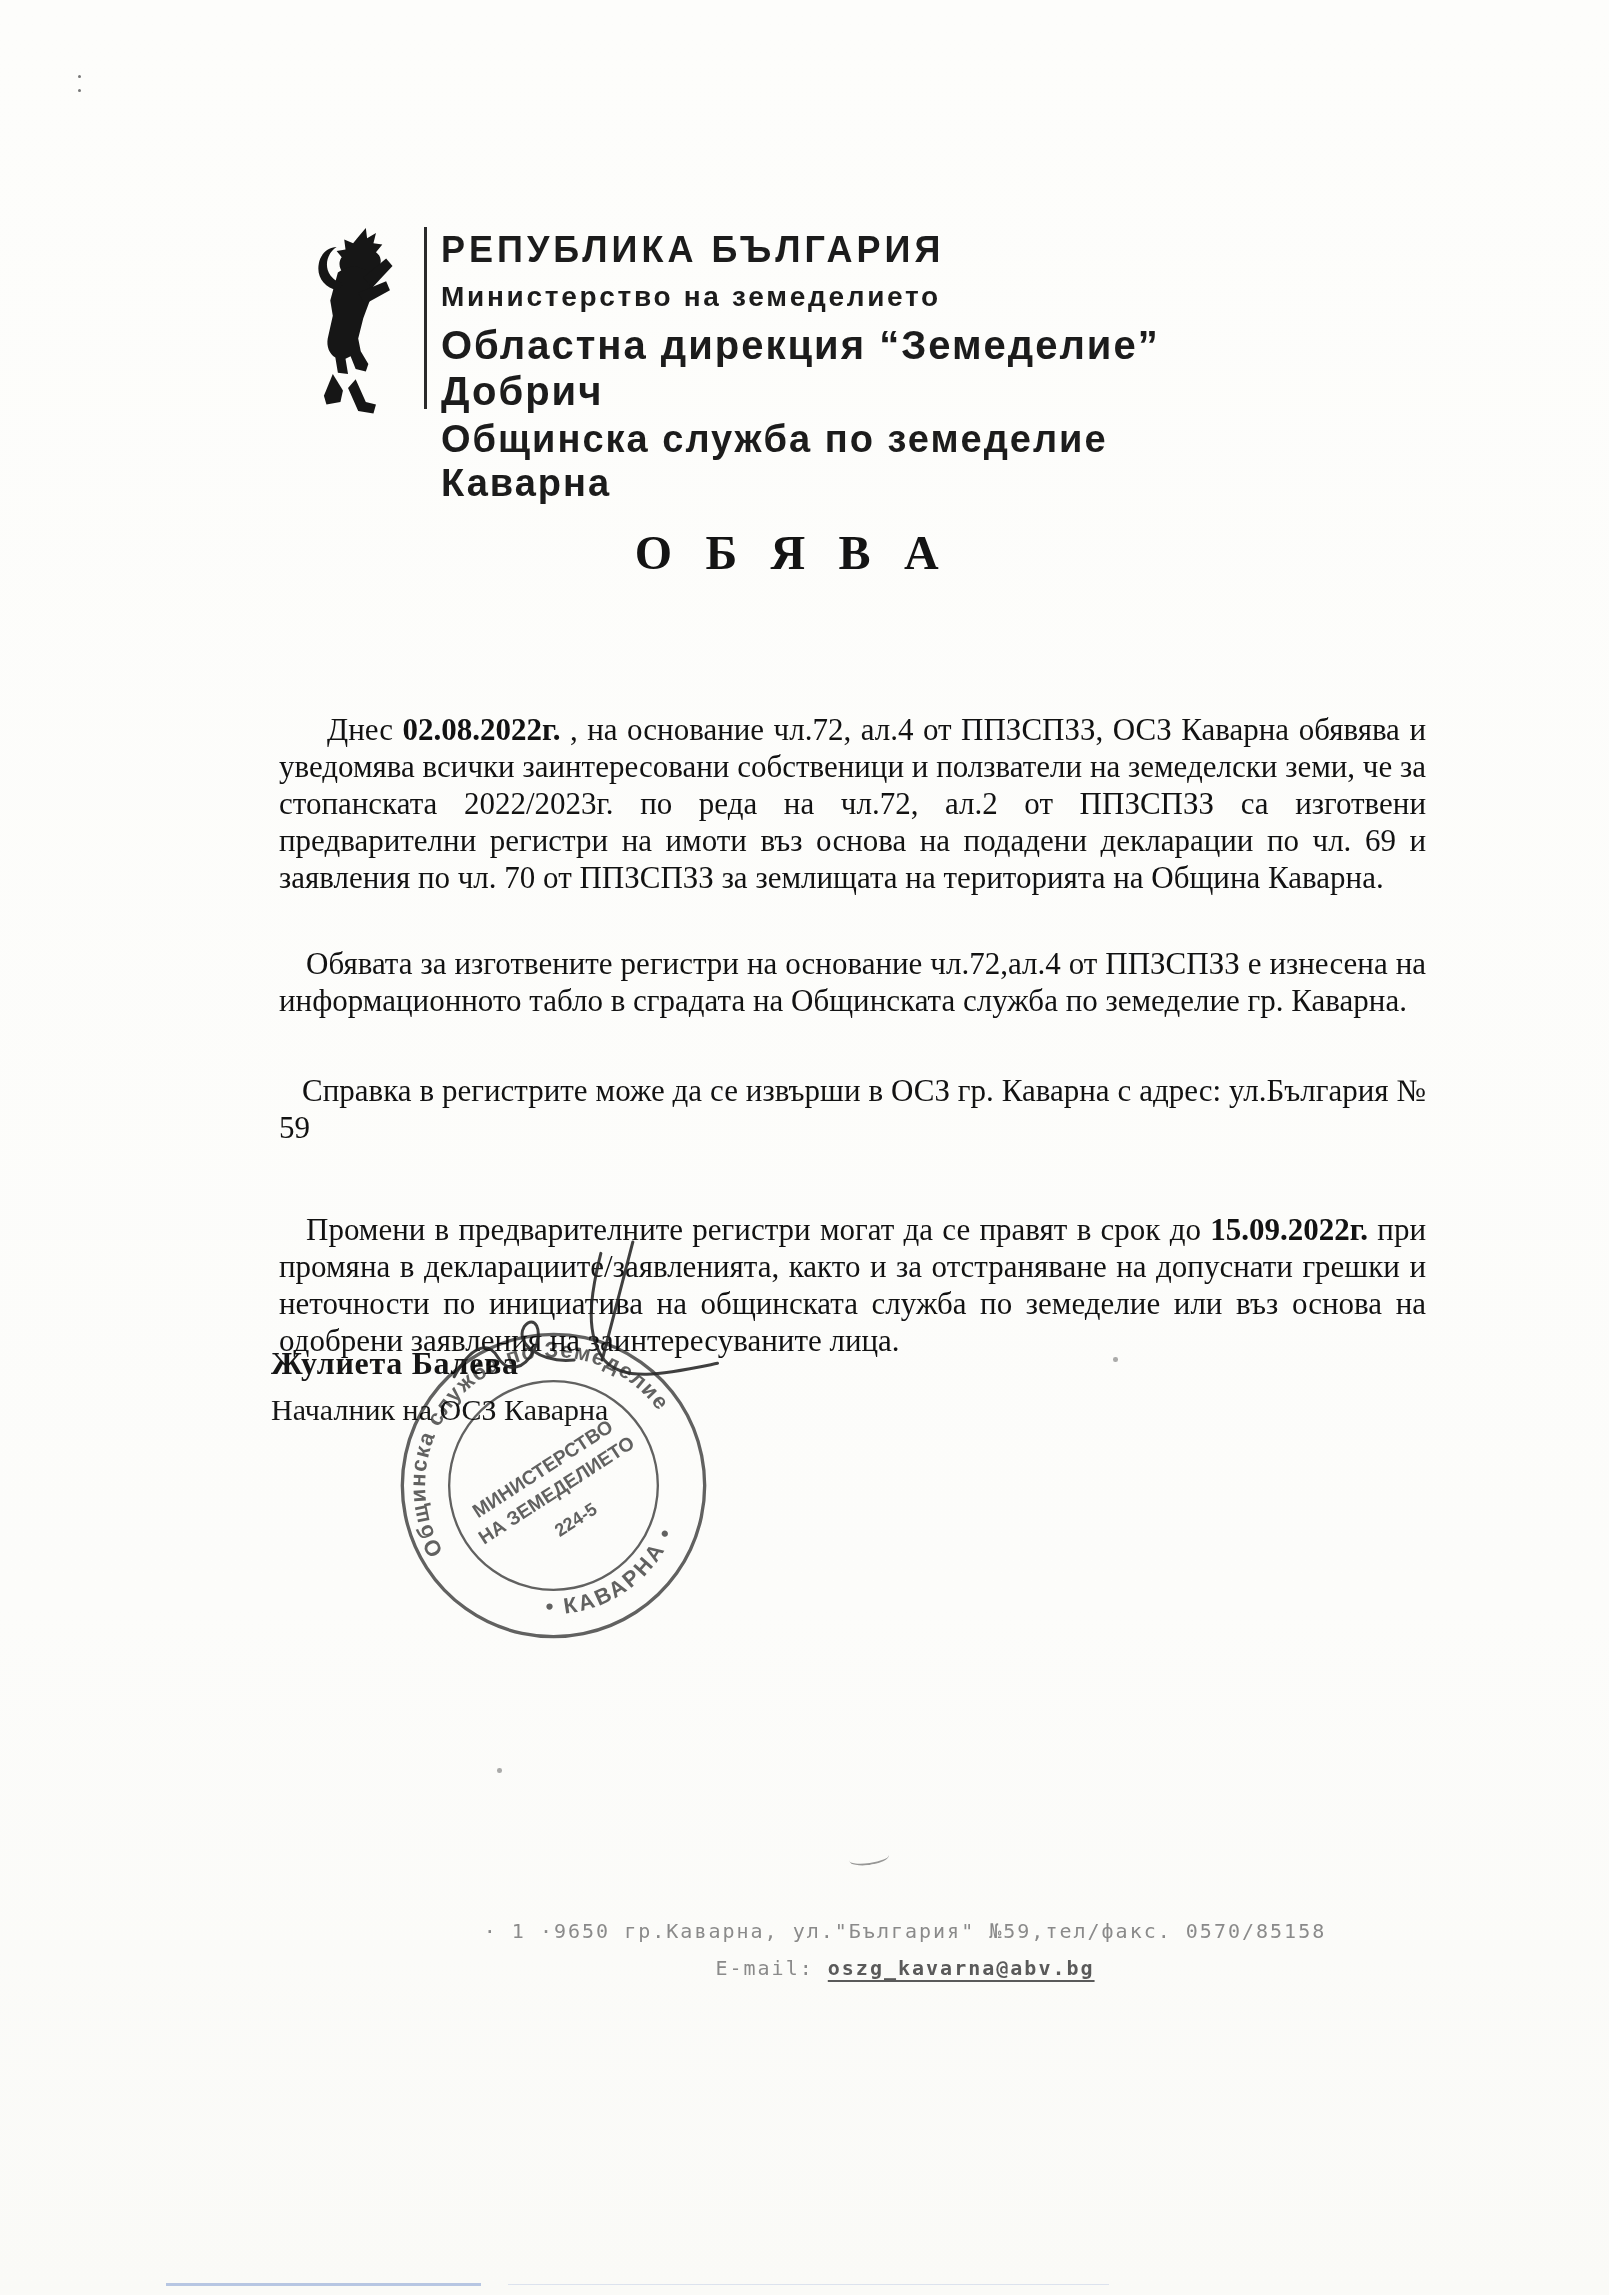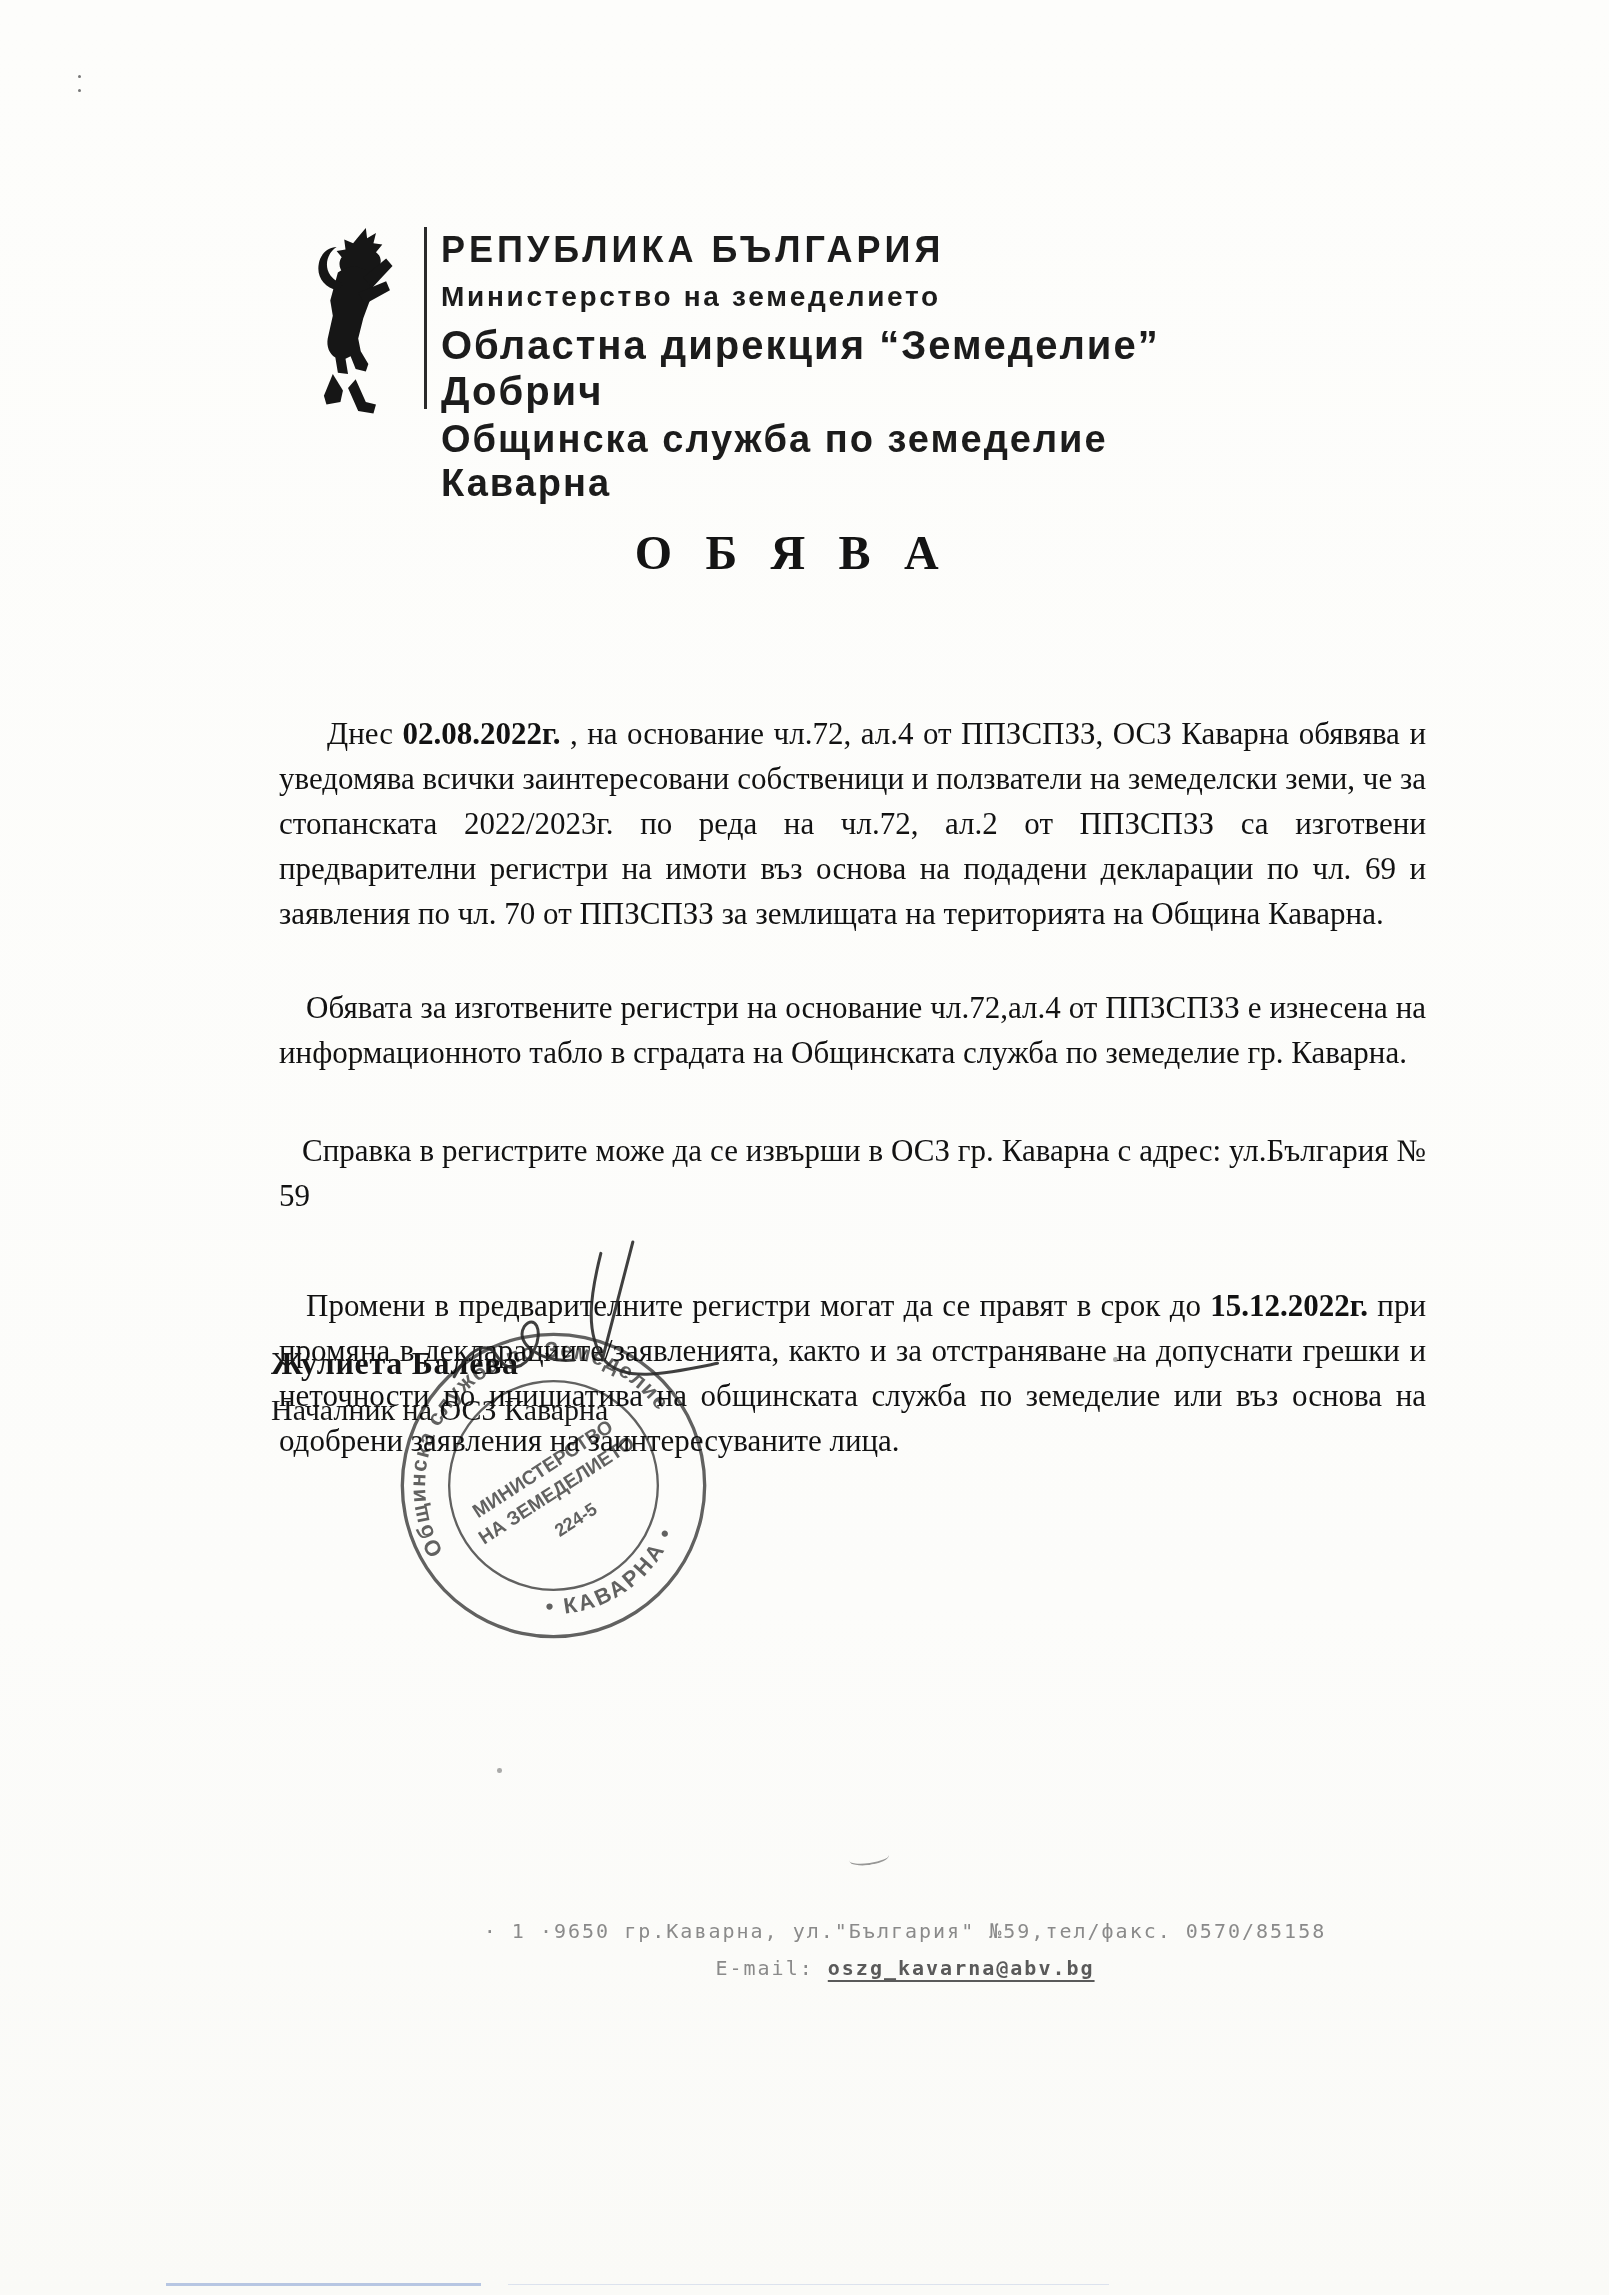--- a/index.html
+++ b/index.html
@@ -24,21 +24,21 @@
   .hl4{font-size:38px;letter-spacing:2px;}
   
   .doc-title{
     position:absolute;top:525px;left:0;width:1584px;text-align:center;
     font-family:"Liberation Serif", serif;font-weight:bold;font-size:48px;
     letter-spacing:10.7px;color:#141414;
   }
   
   .doc-body{
     position:absolute;left:279px;top:711px;width:1147px;
-    font-size:31px;line-height:45px;color:#121212;text-align:justify;
+    font-size:31px;line-height:37px;color:#121212;text-align:justify;
   }
   .doc-body p{margin:0;}
   .p1{text-indent:48px;margin-bottom:49px !important;}
   .p2{text-indent:27px;margin-bottom:53px !important;}
   .p3{text-indent:23px;margin-bottom:65px !important;}
   .p4{text-indent:27px;}
   .doc-body strong{font-weight:bold;}
   
   .sig-block{position:absolute;left:271px;top:1345px;color:#161616;z-index:2;}
   .sig-name{font-size:32px;font-weight:bold;letter-spacing:0.7px;}
@@ -103,21 +103,21 @@
     <div class="hl3">Областна дирекция “Земеделие” Добрич</div>
     <div class="hl4">Общинска служба по земеделие Каварна</div>
   </div>
 
   <div class="doc-title">О Б Я В А</div>
 
   <div class="doc-body">
     <p class="p1"><span>Днес </span><strong>02.08.2022г.</strong><span> , на основание чл.72, ал.4 от ППЗСПЗЗ, ОСЗ Каварна обявява и уведомява всички заинтересовани собственици и ползватели на земеделски земи, че за стопанската 2022/2023г. по реда на чл.72, ал.2 от ППЗСПЗЗ са изготвени предварителни регистри на имоти въз основа на подадени декларации по чл. 69 и заявления по чл. 70 от ППЗСПЗЗ за землищата на територията на Община Каварна.</span></p>
     <p class="p2">Обявата за изготвените регистри на основание чл.72,ал.4 от ППЗСПЗЗ е изнесена на информационното табло в сградата на Общинската служба по земеделие гр. Каварна.</p>
     <p class="p3">Справка в регистрите може да се извърши в ОСЗ  гр. Каварна с адрес: ул.България № 59</p>
-    <p class="p4"><span>Промени в предварителните регистри могат да се правят в срок до </span><strong>15.12.2022г.</strong><span> при промяна в декларациите/заявленията, както и за отстраняване на допуснати грешки и неточности по инициатива на общинската служба по земеделие или въз основа на одобрени заявления на заинтересуваните лица.</span></p>
+    <p class="p4"><span>Промени в предварителните регистри могат да се правят в срок до </span><strong>15.09.2022г.</strong><span> при промяна в декларациите/заявленията, както и за отстраняване на допуснати грешки и неточности по инициатива на общинската служба по земеделие или въз основа на одобрени заявления на заинтересуваните лица.</span></p>
   </div>
 
   <div class="sig-block">
     <div class="sig-name">Жулиета Балева</div>
     <div class="sig-role">Началник на ОСЗ Каварна</div>
   </div>
 
   <svg class="sig-strokes" viewBox="0 0 460 270" aria-hidden="true">
     <g stroke="#262626" stroke-width="4.5" fill="none" stroke-linecap="round" opacity="0.88">
       <path d="M30,220 C55,175 80,165 95,190 C110,215 135,210 150,180 C165,150 150,125 135,145 C120,170 160,200 210,195"></path>

